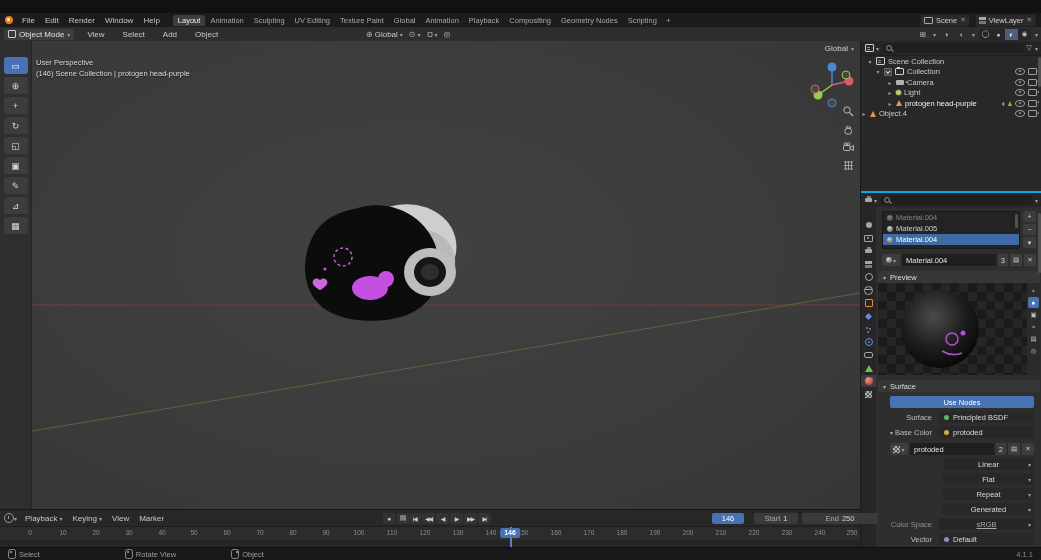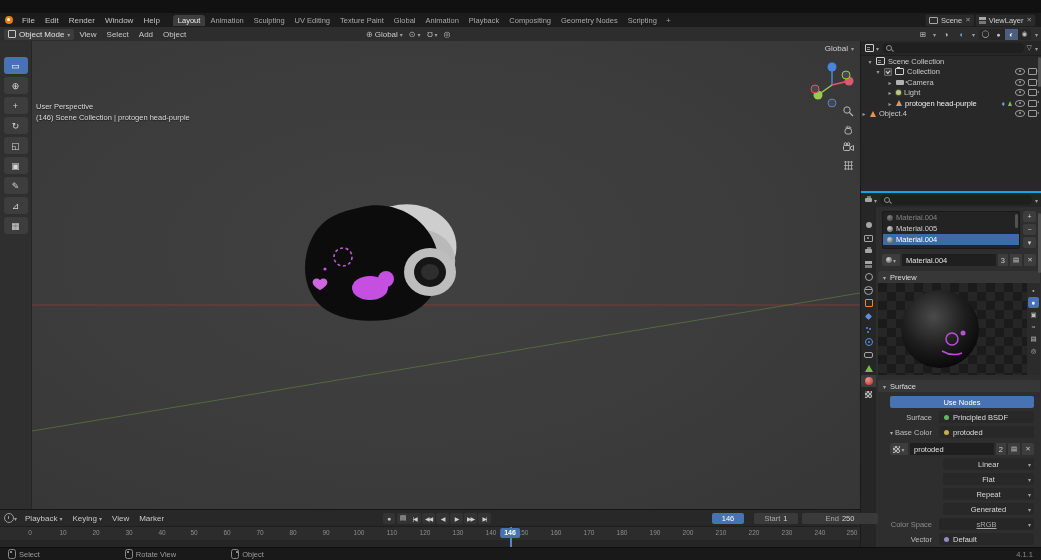--- a/index.html
+++ b/index.html
@@ -15,28 +15,28 @@
   .winbtn{width:18px;height:13px;display:flex;align-items:center;justify-content:center;color:#ababab;font-size:7px;}
   .winbtn.close{background:#333;}
 
   
   .menubar{position:absolute;left:0;top:13px;width:100%;height:14px;background:#1c1c1c;display:flex;align-items:center;font-size:8px;border-bottom:1px solid #141414;}
   .menu-item{padding:0 5px;color:#c4c4c4;}
   .ws-tabs{display:flex;align-items:center;margin-left:8px;height:14px;}
   .ws-tab{padding:1px 5px;font-size:7.5px;color:#a8a8a8;border-radius:3px 3px 0 0;white-space:nowrap;}
   .ws-tab.active{background:#3d3d3d;color:#ededed;}
   .ws-add{padding:0 4px;color:#a8a8a8;font-size:8px;}
-  .ctx-fields{margin-left:auto;display:flex;align-items:flex-end;padding-right:5px;}
+  .ctx-fields{margin-left:auto;display:flex;align-items:flex-end;gap:5px;padding-right:5px;}
   .ctx{display:flex;align-items:center;gap:3px;background:#2a2a2a;border:1px solid #1f1f1f;border-radius:2px;height:11px;padding:0 3px;font-size:7.5px;color:#cfcfcf;}
   .ctx .x{color:#9a9a9a;font-size:6.5px;}
   .ic-screen{width:7px;height:5px;border:1px solid #a8a8a8;border-radius:1px;flex:none;}
   .ic-vlayers{width:7px;height:3px;background:#a8a8a8;box-shadow:0 4px 0 #787878;margin-bottom:3px;flex:none;}
 
   
-  .toolheader{position:absolute;left:0;top:27px;width:100%;height:14px;background:#2d2d2d;display:flex;align-items:center;font-size:8px;border-bottom:1px solid #202020;}
+  .toolheader{position:absolute;left:0;top:27px;width:100%;height:14px;background:#2d2d2d;display:flex;align-items:center;font-size:8px;border-bottom:1px solid #202020;gap:8px;}
   .mode-chip{display:flex;align-items:center;gap:3px;background:#3c3c3c;border-radius:2px;height:11px;padding:0 4px;margin-left:4px;color:#e0e0e0;}
   .mode-ic{width:6px;height:6px;border:1px solid #c9c9c9;border-radius:1px;flex:none;}
   .th-menu{padding:0 5px;color:#c9c9c9;}
   .th-center{position:absolute;left:366px;top:0;height:14px;display:flex;align-items:center;gap:6px;color:#c9c9c9;}
   .th-ic{font-size:8px;color:#b9b9b9;}
   .th-chip{display:flex;align-items:center;gap:2px;}
   .snapic{display:inline-block;transform:rotate(180deg);}
   .th-right{position:absolute;right:3px;top:1px;height:12px;display:flex;align-items:center;gap:4px;}
   .shade-group{display:flex;background:#262626;border-radius:2px;overflow:hidden;}
   .shade-btn{width:13px;height:11px;display:flex;align-items:center;justify-content:center;font-size:7px;color:#bdbdbd;}
@@ -46,21 +46,21 @@
   .chev{font-size:6px;color:#9d9d9d;}
 
   
   .lefttools{position:absolute;left:0;top:41px;width:32px;height:468px;background:#2f2f2f;border-right:1px solid #252525;display:flex;flex-direction:column;align-items:center;padding-top:16px;gap:3px;box-sizing:border-box;}
   .tool-btn{width:24px;height:17px;background:#3d3d3d;border-radius:3px;display:flex;align-items:center;justify-content:center;font-size:9px;color:#d6d6d6;flex:none;}
   .tool-btn.active{background:#4772b3;color:#fff;}
 
   
   .viewport{position:absolute;left:32px;top:41px;width:828px;height:468px;overflow:hidden;background:radial-gradient(ellipse at 45% 45%,#414141 0%,#3c3c3c 55%,#363636 100%);}
   .scene-svg{position:absolute;left:0;top:0;}
-  .vp-overlay{position:absolute;left:4px;top:16px;font-size:7.5px;color:#dcdcdc;text-shadow:0 1px 1px rgba(0,0,0,.6);line-height:11px;margin-top:44px;}
+  .vp-overlay{position:absolute;left:4px;top:16px;font-size:7.5px;color:#dcdcdc;text-shadow:0 1px 1px rgba(0,0,0,.6);line-height:11px;}
   .options-chip{position:absolute;right:6px;top:3px;font-size:8px;color:#d2d2d2;display:flex;gap:3px;align-items:center;}
   .gizmo{position:absolute;left:772px;top:16px;}
   .navicons{position:absolute;right:5px;top:64px;display:flex;flex-direction:column;gap:5px;align-items:center;}
 
   
   .rightpanel{position:absolute;left:860px;top:41px;width:181px;height:506px;background:#2e2e2e;border-left:1px solid #1b1b1b;box-sizing:border-box;}
 
   
   .outliner{position:absolute;left:0;top:0;width:181px;height:152px;background:#282828;border-bottom:2px solid #0ea5e9;box-sizing:border-box;}
   .panel-hdr{height:14px;background:#262626;display:flex;align-items:center;gap:3px;padding:0 4px;border-bottom:1px solid #1e1e1e;}

